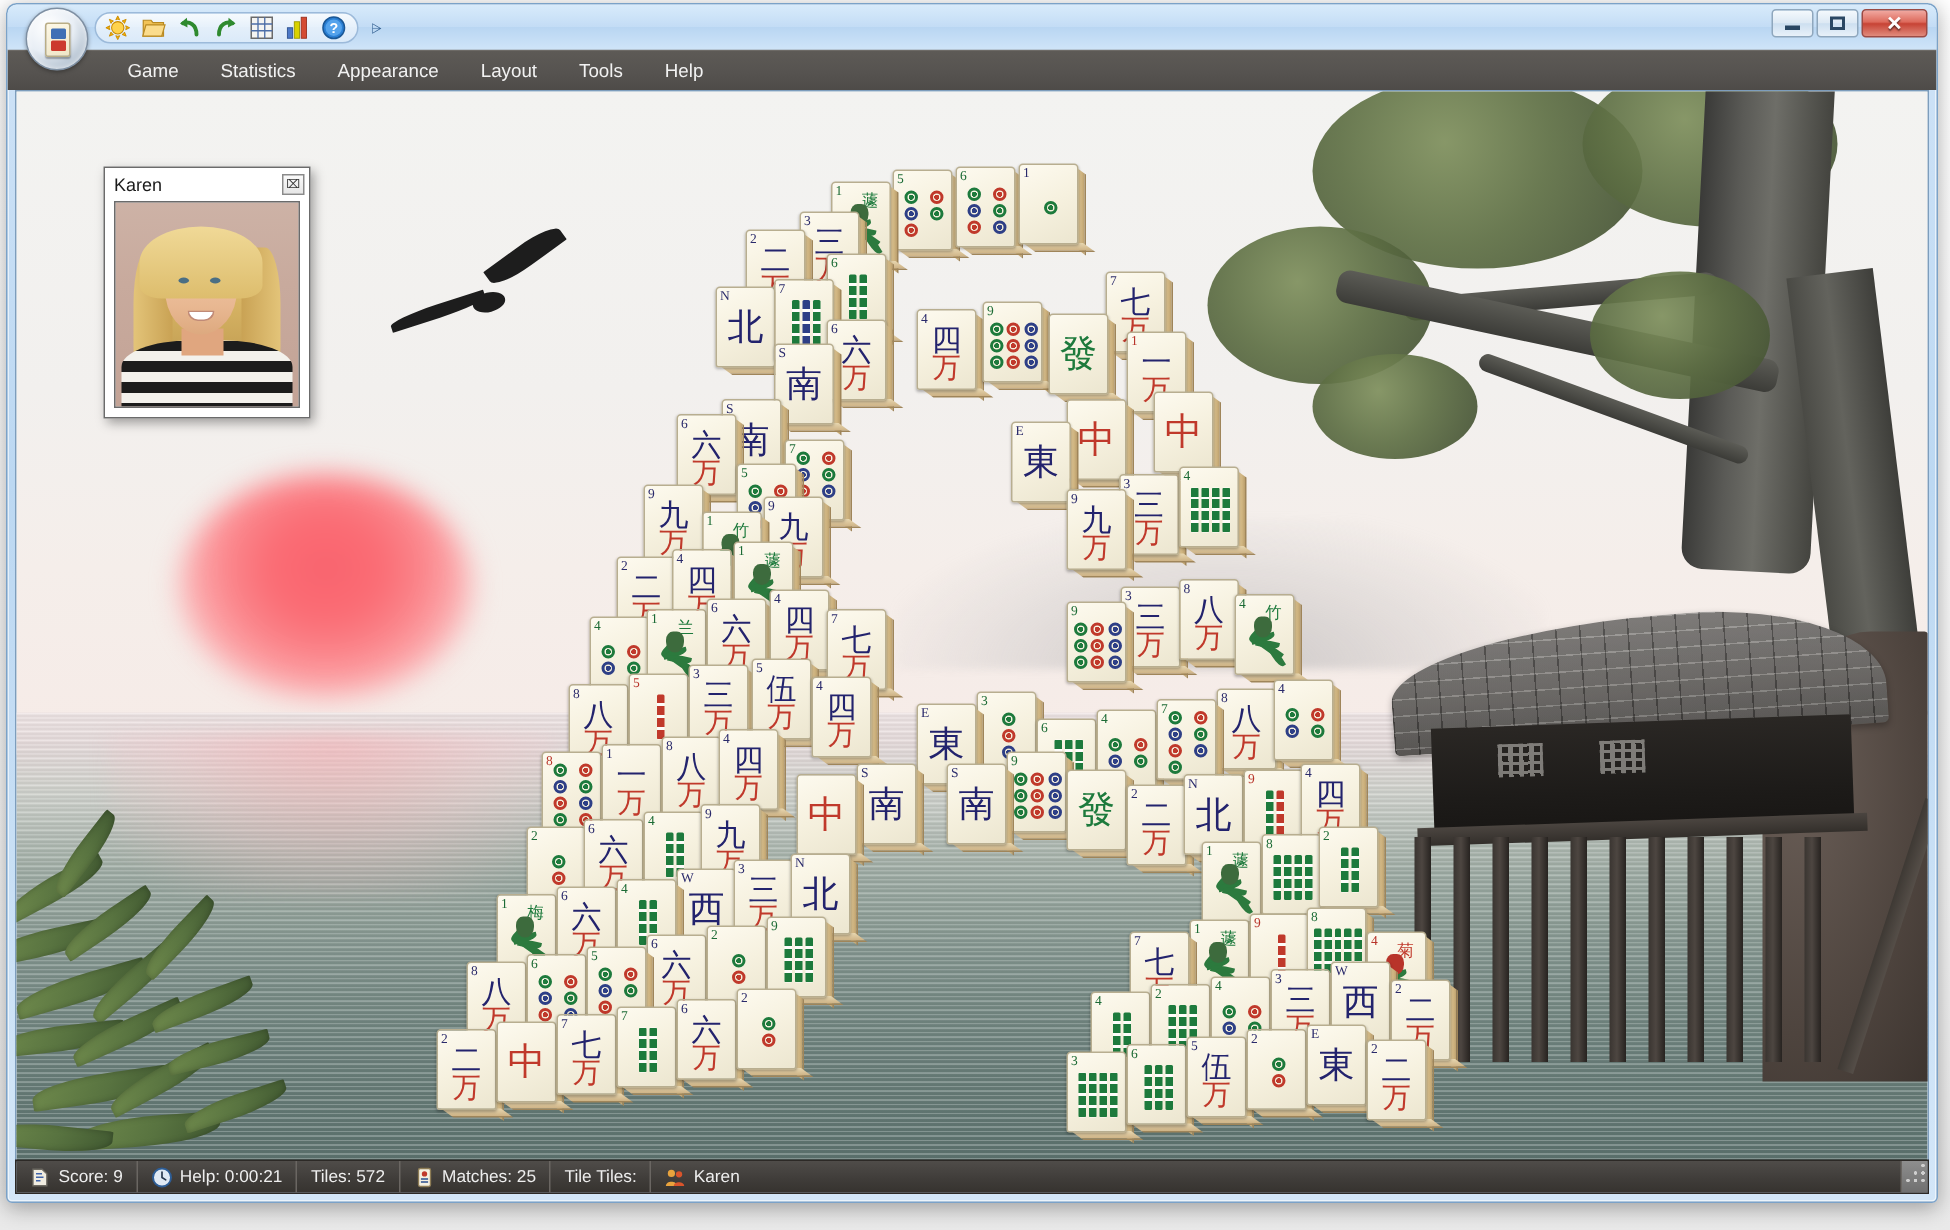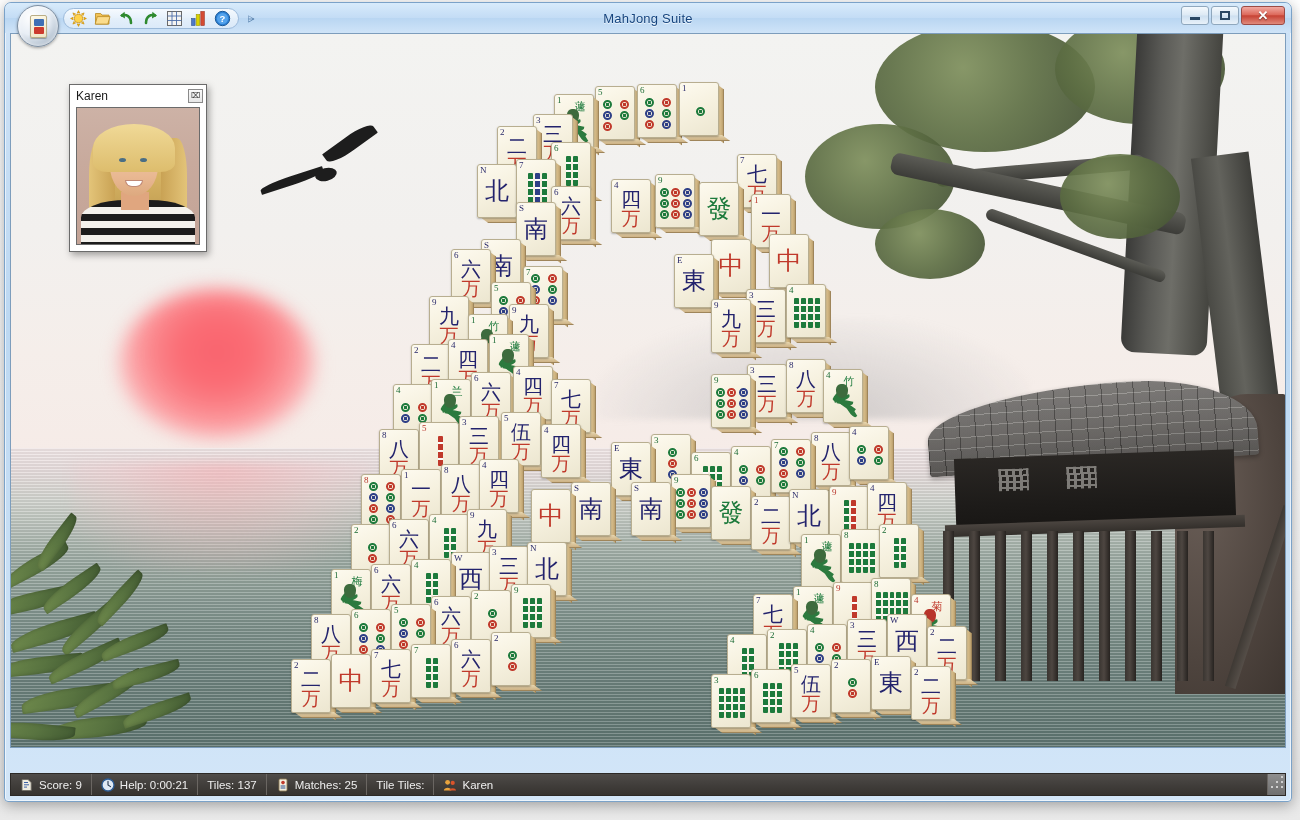--- a/index.html
+++ b/index.html
@@ -494,35 +494,42 @@
             <circle cx="8.5" cy="8.5" r="7.2" fill="#2a7fd4" stroke="#1b5896" stroke-width="1"></circle>
             <circle cx="8.5" cy="8.5" r="5.5" fill="#54a3ec"></circle>
             <text x="8.5" y="12.3" font-size="9.5" font-family="Liberation Sans, sans-serif" font-weight="bold" fill="#ffffff" text-anchor="middle">?</text>
           </svg>
         </div>
       </div>
       <div id="qat-sep-wrap" style="position:absolute; left:232px; top:8px; z-index:5;">
       </div>
       <div id="qat-more" style="position:absolute; left:240px; top:8px; z-index:5;">⩥</div>
 
-      <div id="title-text">MahJong Suite</div>
 
       <div id="winbtns">
         <div class="winbtn">
           <div class="wb-min"></div>
         </div>
         <div class="winbtn">
           <div class="wb-max"></div>
         </div>
         <div class="winbtn close">
           <div class="wb-close">✕</div>
         </div>
       </div>
     </div>
 
+    <div id="menubar">
+      <div class="menu-item">Game</div>
+      <div class="menu-item">Statistics</div>
+      <div class="menu-item">Appearance</div>
+      <div class="menu-item">Layout</div>
+      <div class="menu-item">Tools</div>
+      <div class="menu-item">Help</div>
+    </div>
 
     <div id="client">
 
       <div id="scene">
         <div class="sky"></div>
         <div class="mountain"></div>
         <div class="sun"></div>
 
         <div class="leafclump lc1"></div>
         <div class="leafclump lc3"></div>
@@ -1789,21 +1796,21 @@
         <span class="sb-icon">
           <svg width="14" height="14" viewBox="0 0 14 14">
             <circle cx="7" cy="7" r="6" fill="#dfe9f4" stroke="#2d5d96" stroke-width="1.3"></circle>
             <path d="M7 3.4 V7 l2.5 1.6" fill="none" stroke="#24344a" stroke-width="1.1" stroke-linecap="round"></path>
           </svg>
         </span>
         <span>Help: 0:00:21</span>
       </div>
 
       <div class="sb-cell">
-        <span>Tiles: 137</span>
+        <span>Tiles: 572</span>
       </div>
 
       <div class="sb-cell">
         <span class="sb-icon">
           <svg width="14" height="14" viewBox="0 0 14 14">
             <rect x="3" y="1" width="8" height="12" rx="1.2" fill="#f4efdf" stroke="#8d7c55" stroke-width=".9"></rect>
             <circle cx="7" cy="4.6" r="1.8" fill="#c0392b"></circle>
             <path d="M4.6 8 h4.8 M4.6 10 h4.8" stroke="#2a4f8f" stroke-width="1"></path>
           </svg>
         </span>

